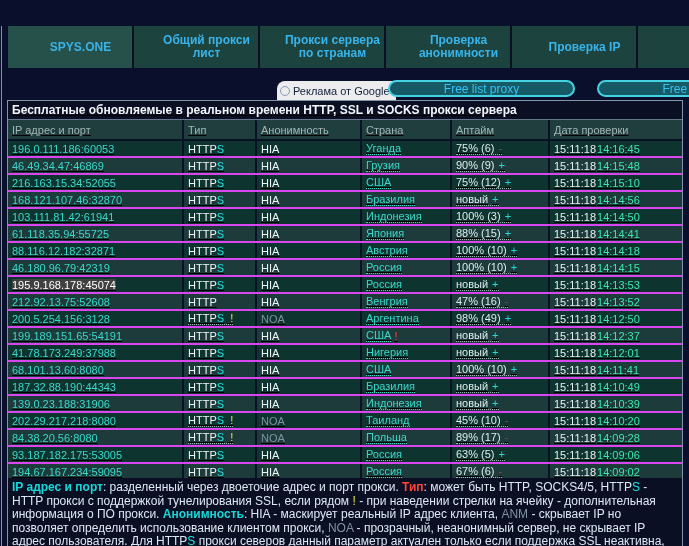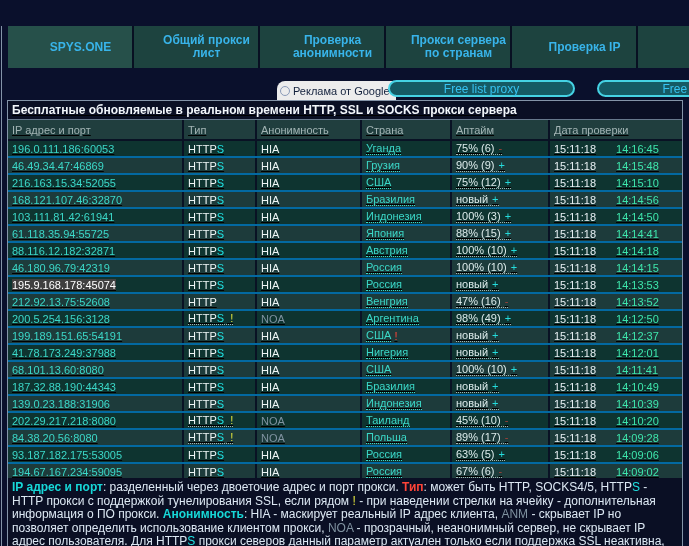--- a/index.html
+++ b/index.html
@@ -39,21 +39,21 @@
   .tbl{
     position:absolute;left:7px;top:100px;width:676px;box-sizing:border-box;
     border:1px solid #8494a8;border-bottom:none;background:#0a0f24;text-decoration:underline;
   }
   .title{
     height:18px;display:flex;align-items:center;padding:0 4px;
     color:#f2f6fa;font-weight:bold;font-size:12px;border-bottom:1px solid #66788c;
   }
   .thead,.trow{display:grid;grid-template-columns:176px 73px 105px 90px 98px 1fr}
   .thead{height:19px;background:#203e3e;color:#a2b4b4;font-size:11px;border-bottom:2px solid #091224}
-  .trow{height:17px;box-sizing:border-box;font-size:11px;border-bottom:2px solid #0369a1}
+  .trow{height:17px;box-sizing:border-box;font-size:11px;border-bottom:2px solid #d946ef}
   .trow.odd{background:#0e3430}
   .trow.even{background:#1d3b3b}
   .cell{
     display:flex;align-items:center;padding-left:4px;box-sizing:border-box;
     border-right:2px solid #091224;overflow:hidden;white-space:nowrap;
   }
   .cell:last-child{border-right:none}
 
   .ip{color:#3bd8c8}
   .ip.sel{background:#404040;color:#ffffff}
@@ -62,21 +62,21 @@
   .bang-y{color:#e0e23c;margin-left:3px}
   .bang-r{color:#ff4438;margin-left:3px}
   .noa{color:#7f92a0}
   .hia{color:#eef6f6}
   .country{color:#3bd8c8;border-bottom:1px dotted #3bd8c8;cursor:pointer}
   .u-dot{border-bottom:1px dotted #9fb4b4;cursor:pointer}
   .up{color:#dcebeb}
   .plus{color:#25dcdc;margin-left:4px}
   .minus{color:#a04238;margin-left:4px}
   .t1{color:#e8f0f4}
-  .t2{color:#3ee6ac;margin-left:20px}
+  .t2{color:#3ee6ac;margin-left:1px}
 
   
   .footer{
     position:absolute;left:7px;top:478px;width:676px;box-sizing:border-box;
     border-left:1px solid #8494a8;border-right:1px solid #8494a8;
     padding:3px 4px 0 4px;font-size:12px;line-height:13.6px;
     color:#dde9f4;background:#0a0f24;height:68px;overflow:hidden;
   }
   .seg-cyanb{color:#17d8d8;font-weight:bold}
   .seg-redb{color:#ff4438;font-weight:bold}
@@ -85,22 +85,22 @@
   .seg-yellow{color:#e0e23c}
 </style>
 </head>
 <body>
 
 <div class="vline"></div>
 
 <div class="nav">
   <div class="tab active">SPYS.ONE</div>
   <div class="tab">Общий прокси лист</div>
+  <div class="tab">Прокси сервера по странам</div>
   <div class="tab">Проверка анонимности</div>
-  <div class="tab">Прокси сервера по странам</div>
   <div class="tab">Проверка IP</div>
   <div class="tab">Универ
 W</div>
 </div>
 
 <div class="ad">
   <span class="circ"></span>
   <span>Реклама от Google</span>
 </div>
 <div class="btn btn1">Free list proxy</div>

